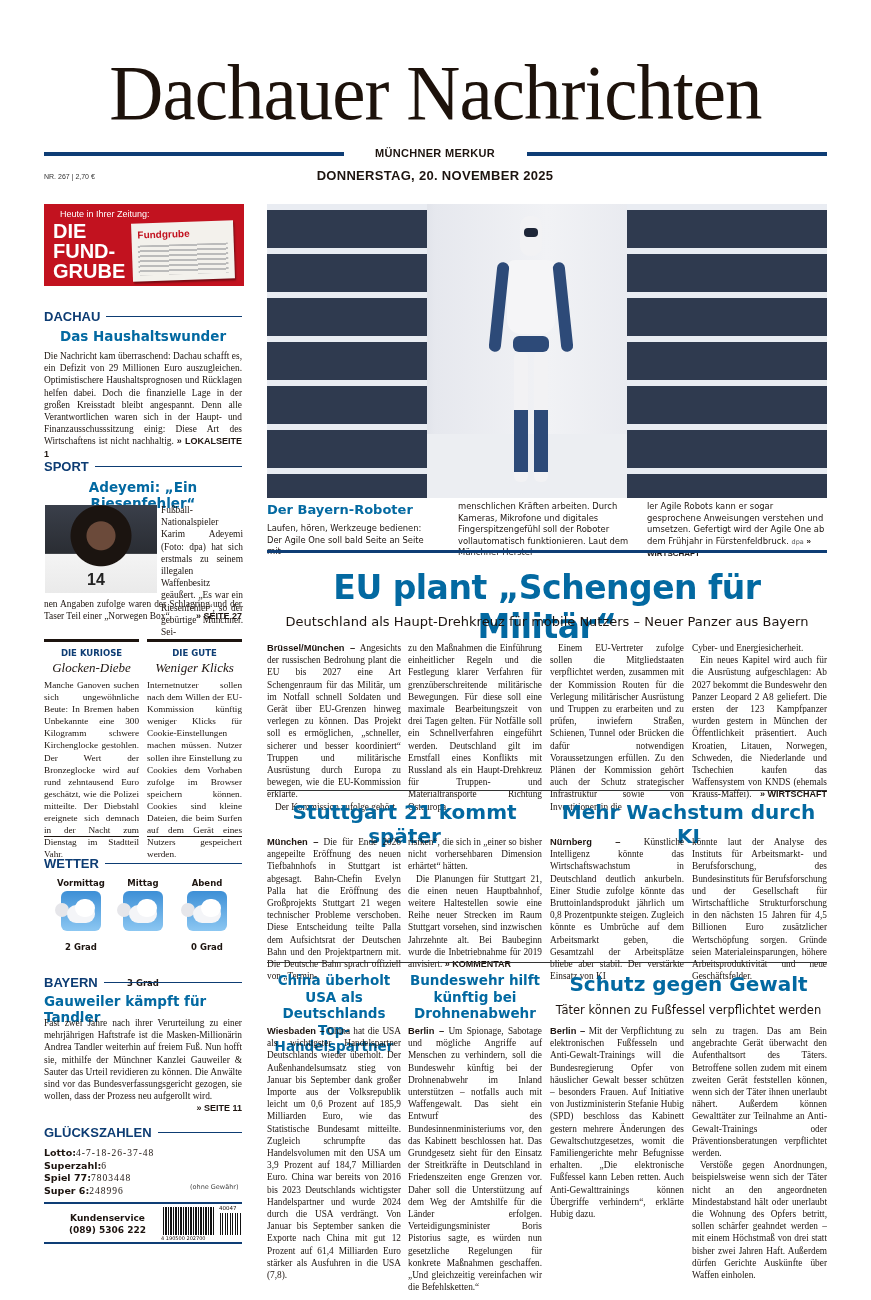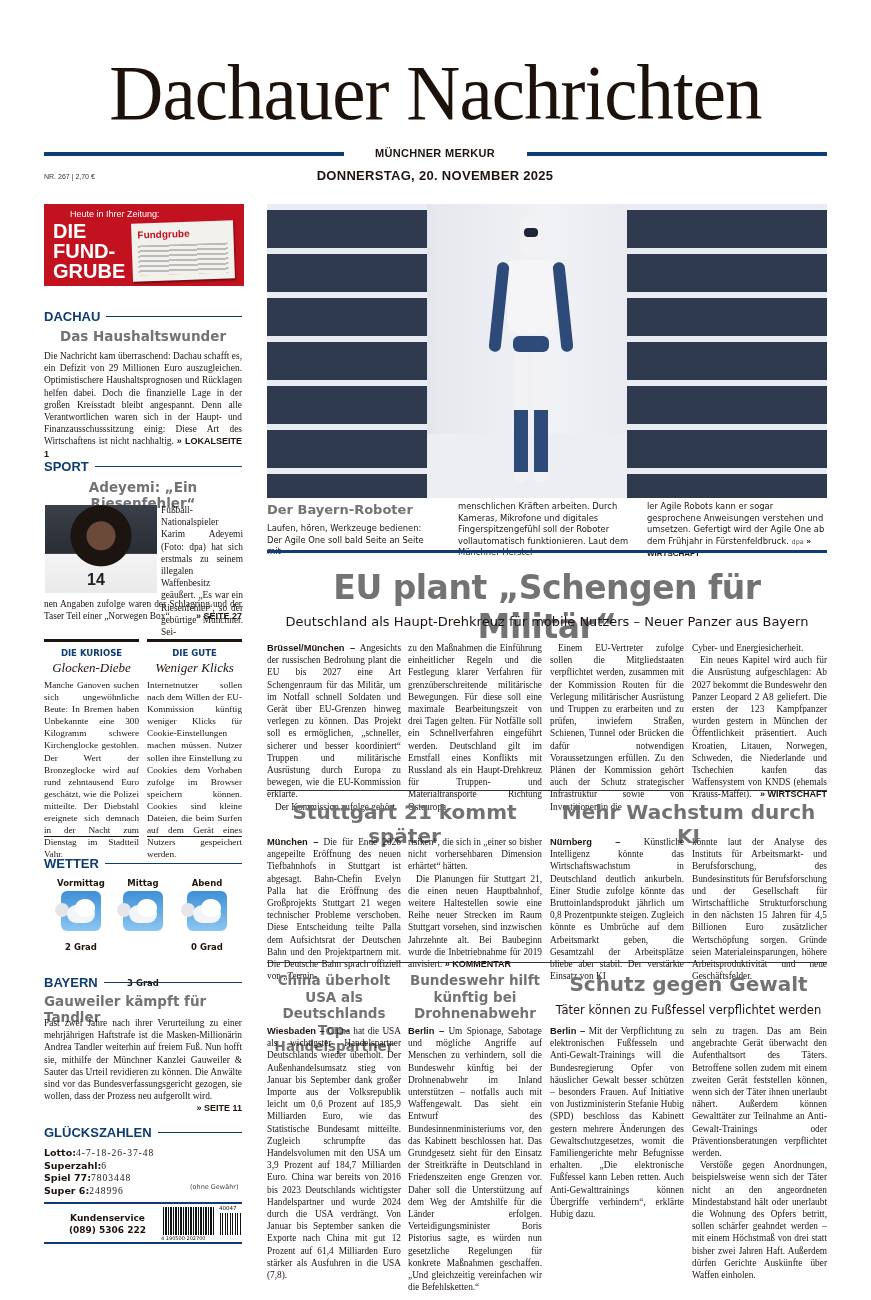--- a/index.html
+++ b/index.html
@@ -12,30 +12,30 @@
 
   
   #masthead { left: 0; top: 48px; width: 871px; text-align: center; font-family: "Liberation Serif", serif; font-size: 78px; letter-spacing: -1px; color: #1d120b; transform: scaleX(0.96); }
   .navyline { background: #0e3d75; height: 4px; }
   #sub-mm { left: 345px; top: 147px; width: 180px; text-align: center; font-family: "Liberation Sans", sans-serif; font-weight: bold; font-size: 11px; letter-spacing: 0.3px; }
   #issue { left: 44px; top: 173px; font-family: "Liberation Sans", sans-serif; font-size: 7px; color: #333; }
   #date { left: 280px; top: 168px; width: 310px; text-align: center; font-family: "Liberation Sans", sans-serif; font-weight: bold; font-size: 13px; letter-spacing: 0.3px; }
 
   
   #promo { left: 44px; top: 204px; width: 200px; height: 82px; background: #c2121f; color: #fff; }
-  #promo .pre { position:absolute; left:26px; top:5px; font-family:"Liberation Sans",sans-serif; font-size:9px; }
+  #promo .pre { position:absolute; left:16px; top:5px; font-family:"Liberation Sans",sans-serif; font-size:9px; }
   #promo .big { position:absolute; left:9px; top:17px; font-family:"Liberation Sans",sans-serif; font-weight:bold; font-size:20px; line-height:20px; }
   #promo .paper { position:absolute; left:88px; top:18px; width:102px; height:58px; background:#f3f1ec; transform: rotate(-2deg); box-shadow: 1px 2px 2px rgba(0,0,0,.4); }
   #promo .paper .fg { position:absolute; left:6px; top:6px; font-family:"Liberation Sans",sans-serif; font-weight:bold; font-size:10px; color:#c2121f; }
   #promo .paper .lines { position:absolute; left:6px; top:22px; width:90px; height:30px; background: repeating-linear-gradient(#bbb 0 2px, transparent 2px 5px); }
 
   
   .sechead { font-family: "Liberation Sans", sans-serif; font-weight: bold; font-size: 13px; color: #0d3c73; display:flex; align-items:center; }
   .sechead .rule { flex:1; height:1px; background:#0d3c73; margin-left:6px; }
-  .headline { font-family: "DejaVu Sans", sans-serif; font-weight: bold; color:#737373; }
+  .headline { font-family: "DejaVu Sans", sans-serif; font-weight: bold; color:#0369a1; }
   .body { font-family: "Liberation Serif", serif; font-size: 9.6px; line-height: 12.3px; text-align: justify; color:#1d140f; }
   .ref { font-family: "Liberation Sans", sans-serif; font-weight: bold; font-size: 9px; }
   .dateline { font-family: "Liberation Sans", sans-serif; font-weight: bold; }
 
   
   #photo { left: 267px; top: 204px; width: 560px; height: 294px; background: linear-gradient(90deg,#8a94a6 0%,#e6e8ee 30%,#f1f2f5 50%,#e6e8ee 70%,#7e8799 100%); overflow:hidden; }
   .shelf { position:absolute; top:0; height:294px; background:
      repeating-linear-gradient(180deg, #e9ecf2 0 6px, #2f3a4f 6px 44px); }
   .robot-part { position:absolute; border-radius:6px; }
 

